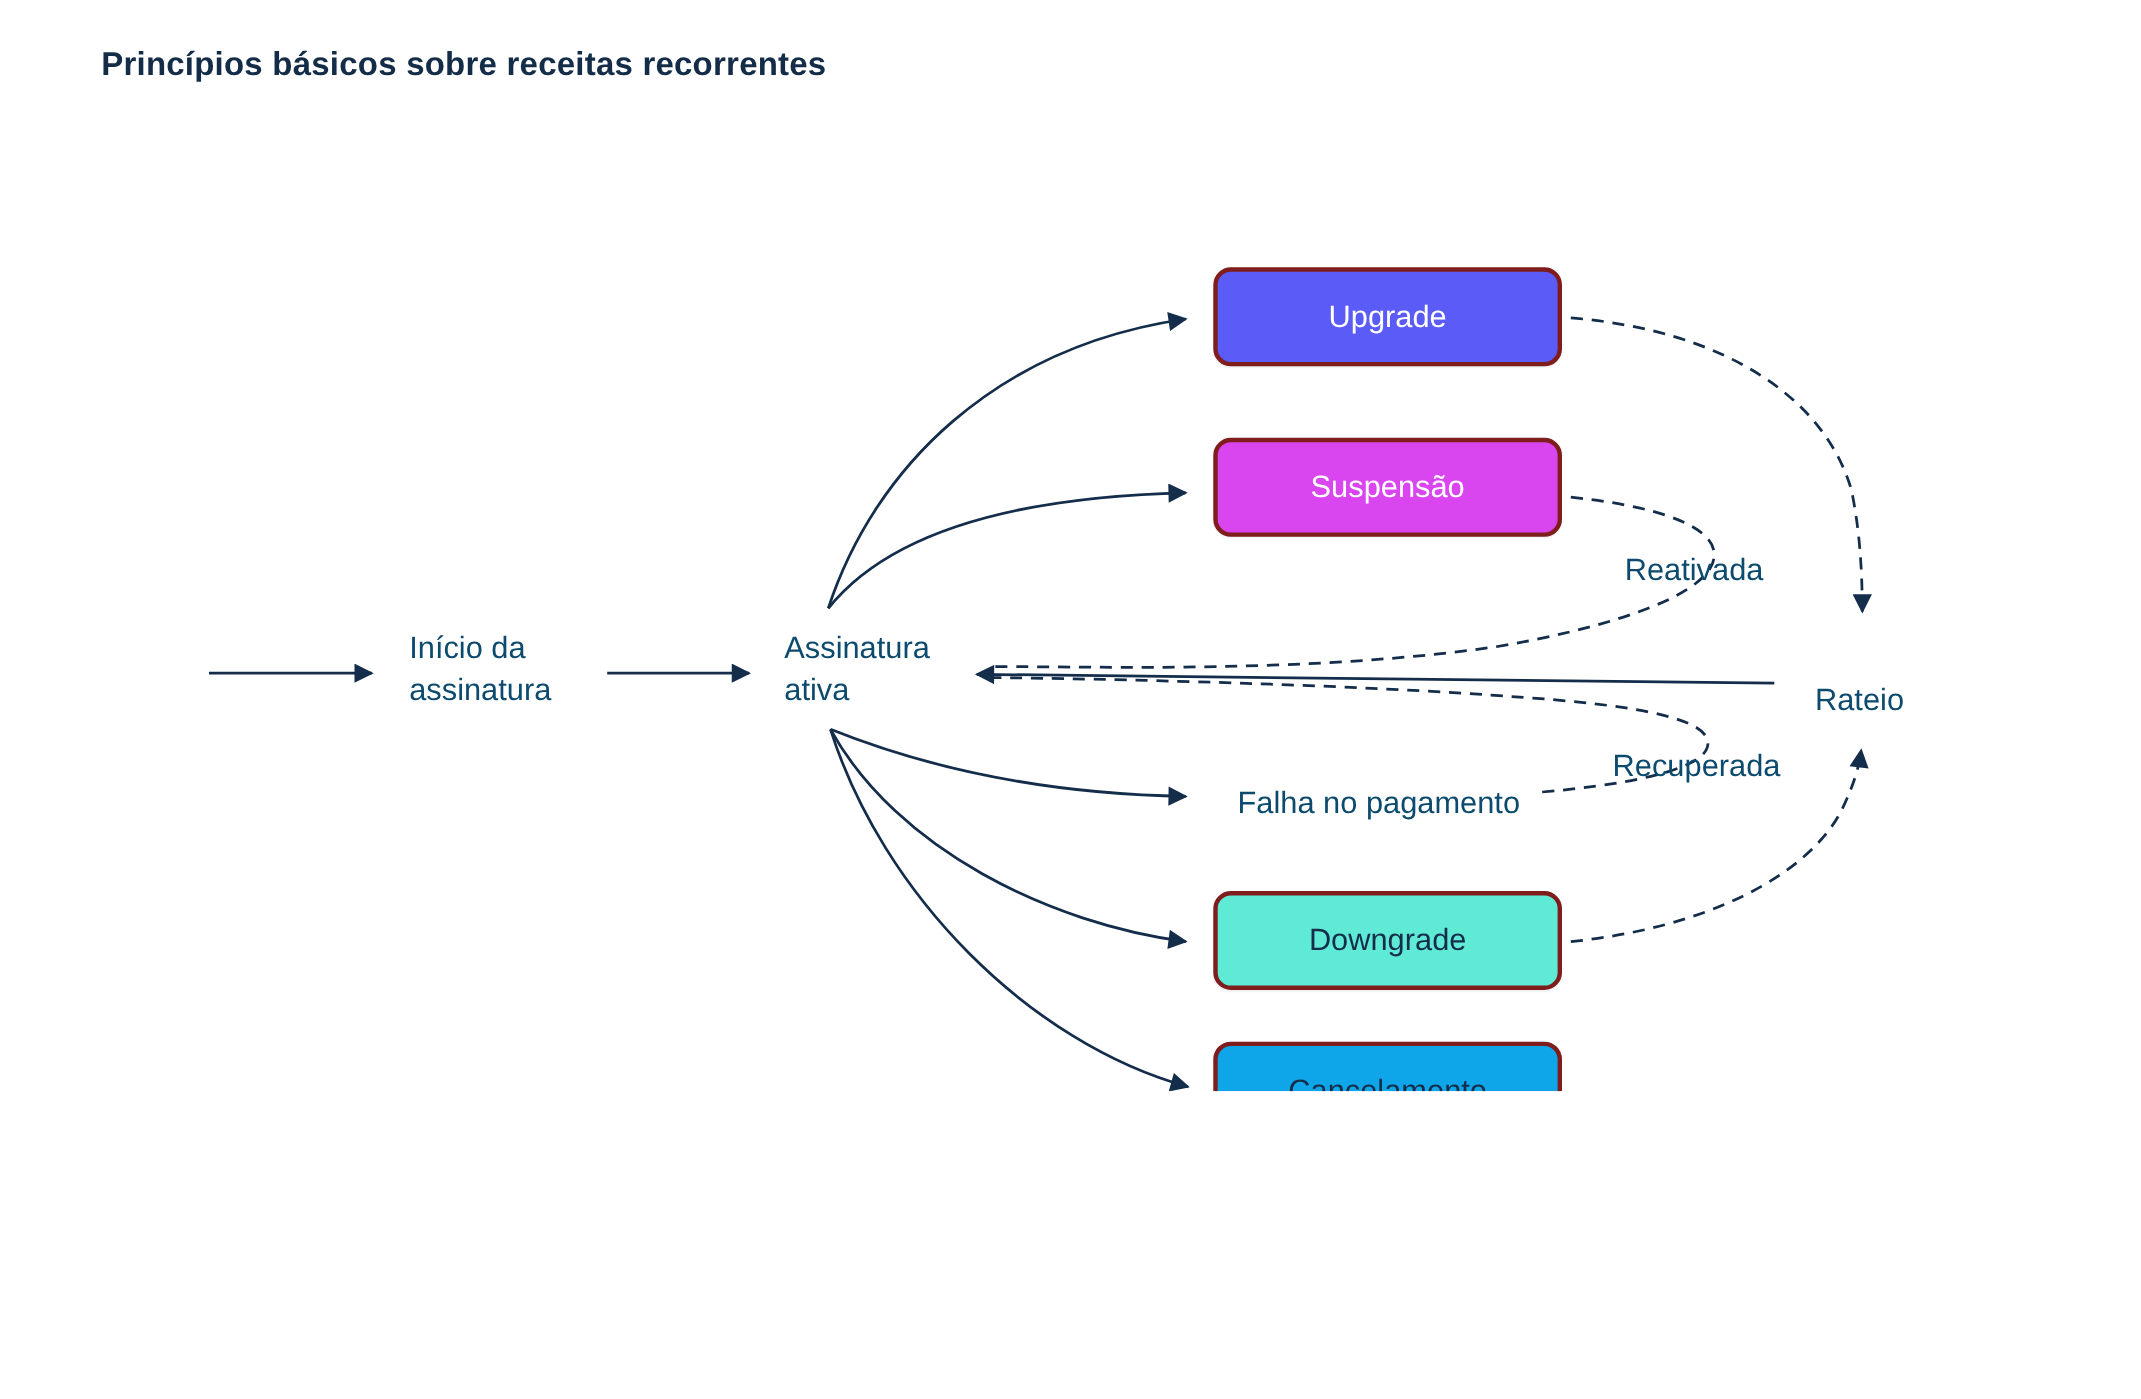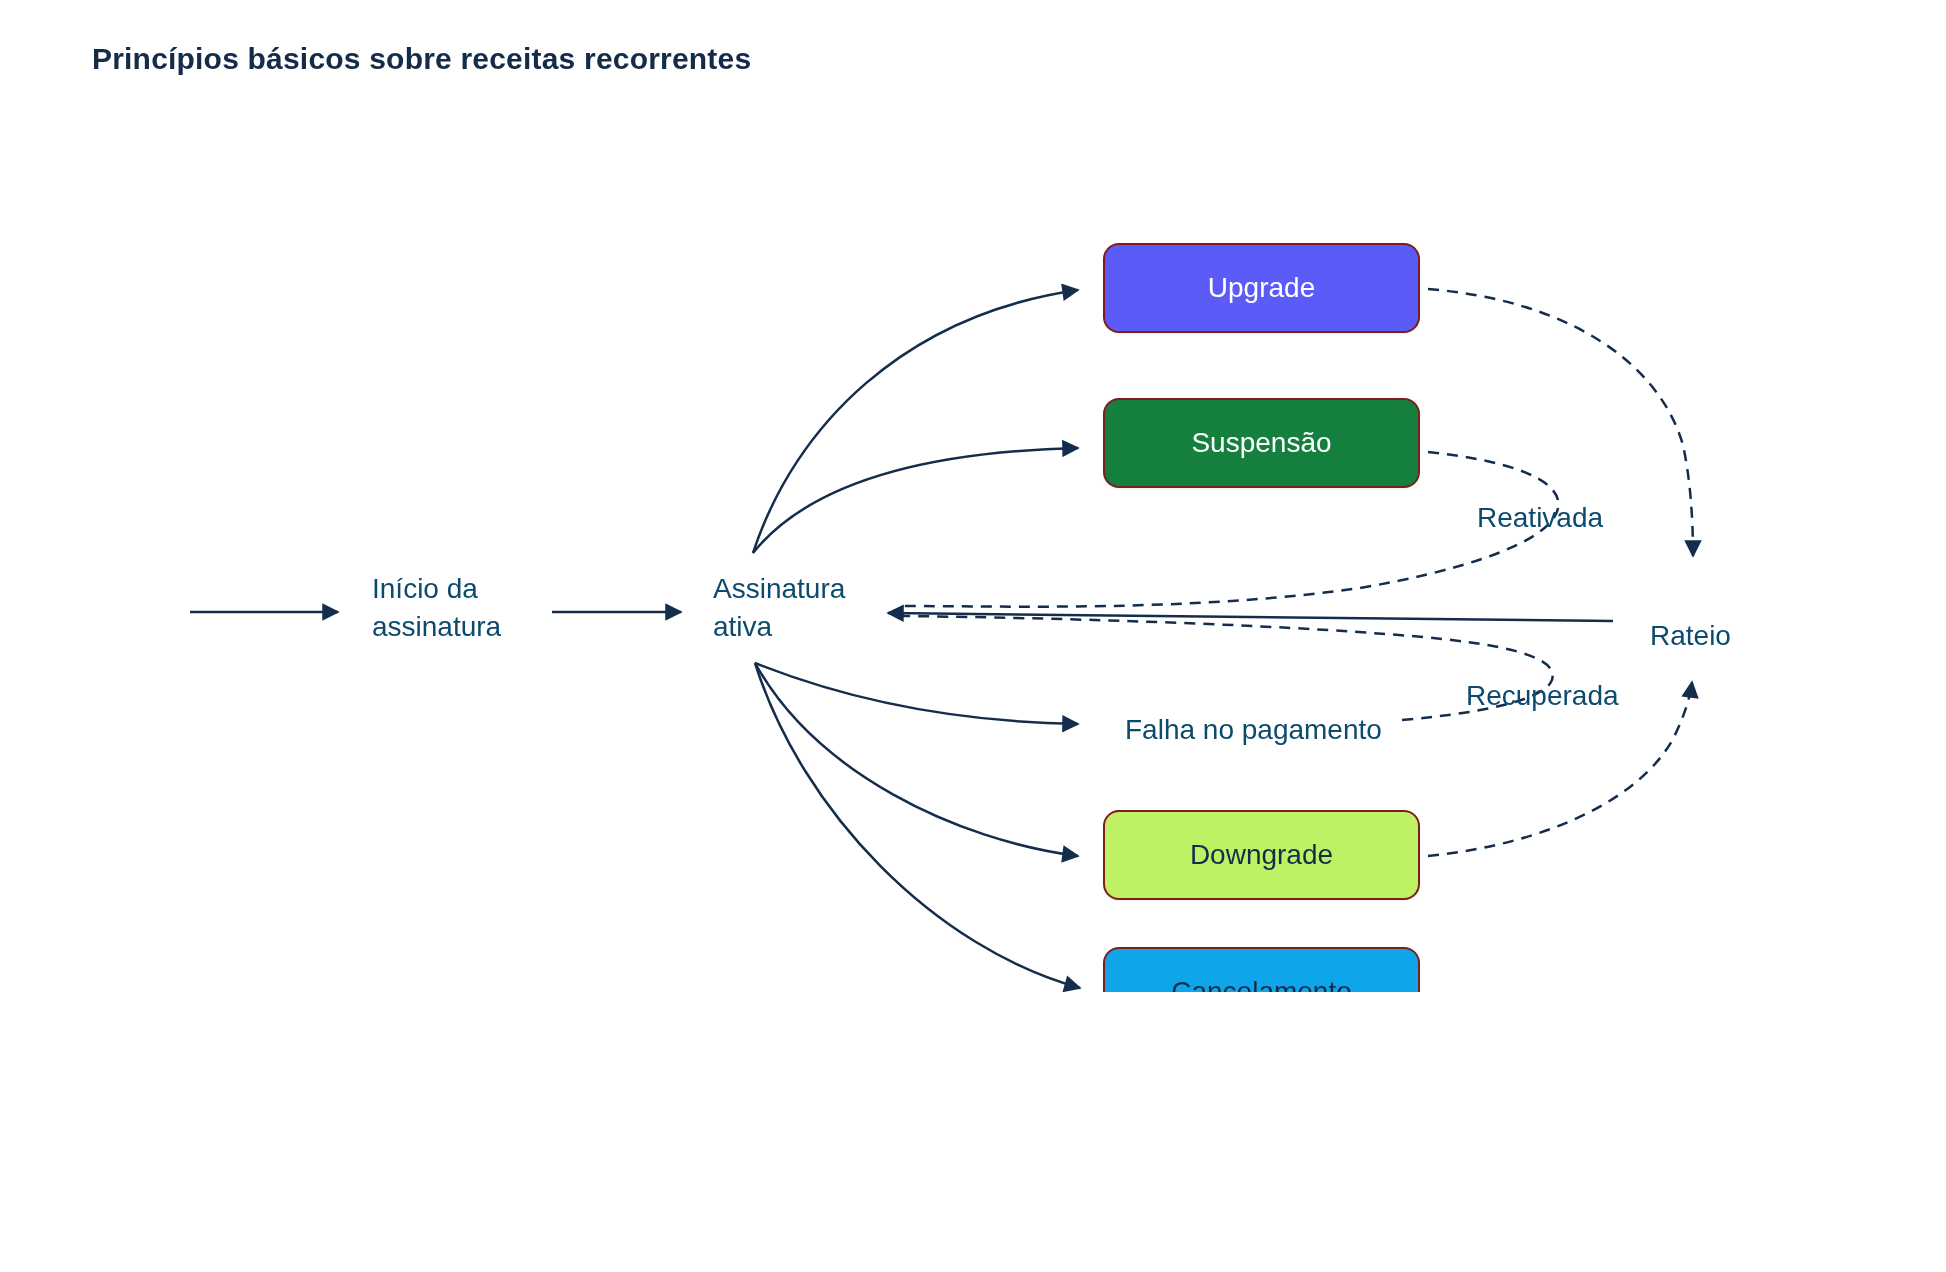--- a/index.html
+++ b/index.html
@@ -9,26 +9,26 @@
   }
   .title{
     position:absolute;left:92px;top:42px;font-size:30px;font-weight:700;
     letter-spacing:.2px;color:#132C47;margin:0;
   }
   svg.wires{position:absolute;left:0;top:0;width:1946px;height:1272px;}
   .lbl{position:absolute;font-size:28px;line-height:38px;color:#0c4a6e;}
   .lbl span{display:block;}
   .node{
     position:absolute;left:1103px;width:317px;height:90px;box-sizing:border-box;
-    border-radius:16px;border:2px solid #7f1d1d;display:flex;align-items:center;
+    border-radius:16px;border:4px solid #7f1d1d;display:flex;align-items:center;
     justify-content:center;font-size:28px;box-shadow:0 1px 2px rgba(20,45,75,.08);
   }
   .node--upgrade{top:243px;background:#5B5CF7;color:#ffffff;}
-  .node--suspension{top:398px;background:#15803d;color:#ffffff;}
-  .node--downgrade{top:810px;background:#bef264;color:#142D4B;}
+  .node--suspension{top:398px;background:#d946ef;color:#ffffff;}
+  .node--downgrade{top:810px;background:#5eead4;color:#142D4B;}
   .node--cancel{top:947px;background:#0ea5e9;color:#142D4B;}
 </style>
 </head>
 <body>
 
 <div class="canvas">
 
   <h1 class="title">Princípios básicos sobre receitas recorrentes</h1>
 
   <svg class="wires" viewBox="0 0 1946 1272" fill="none">

